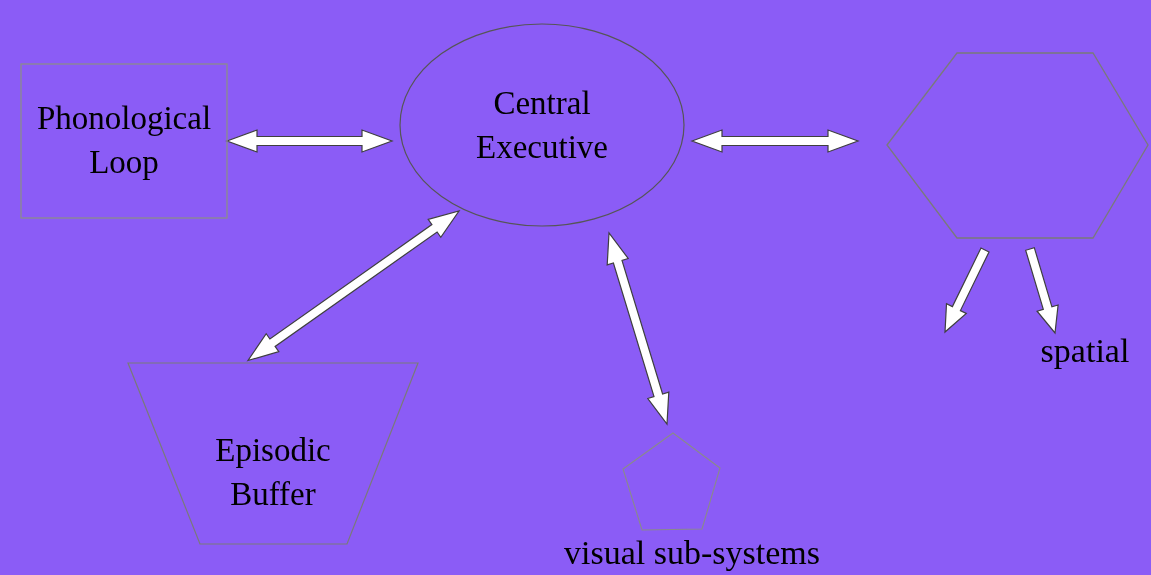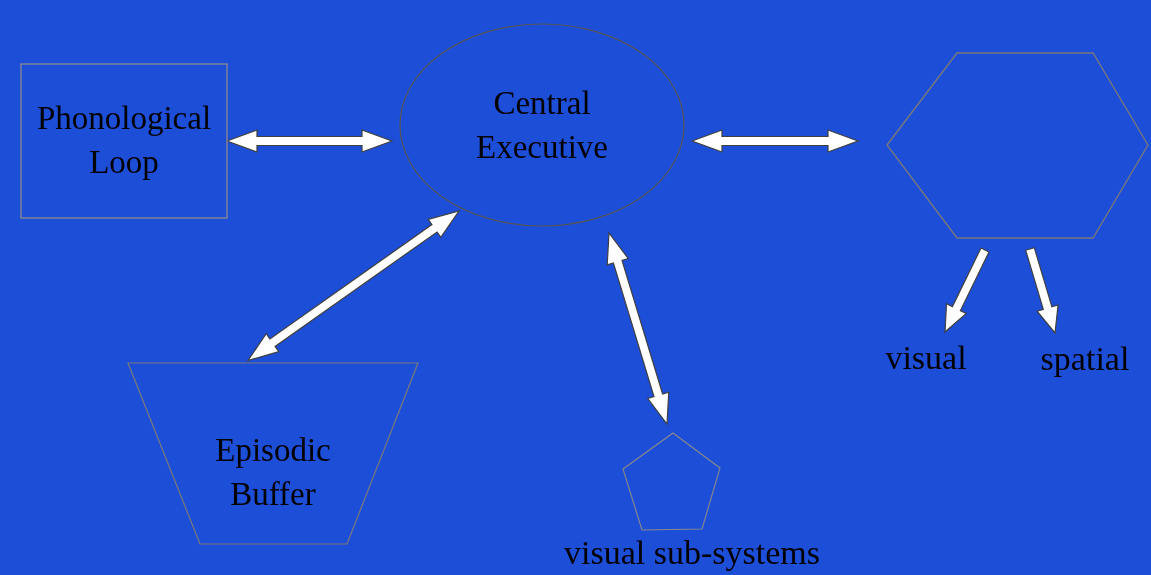--- a/index.html
+++ b/index.html
@@ -1,20 +1,20 @@
 <!DOCTYPE html>
 <html><head>
 <meta charset="utf-8">
 <style>
   html, body { margin: 0; padding: 0; background: #ffffff; }
   .stage {
     position: relative;
     width: 1151px;
     height: 575px;
-    background: #1d4ed8;
+    background: #8b5cf6;
     overflow: hidden;
     font-family: "Liberation Serif", "DejaVu Serif", serif;
     color: #000000;
   }
   .stage svg { position: absolute; left: 0; top: 0; }
   .node-label {
     position: absolute;
     display: flex;
     align-items: center;
     justify-content: center;
@@ -60,17 +60,16 @@
 
   <div class="node-label" style="left:400px; top:24px; width:284px; height:204px;">Central
 Executive</div>
 
 
   <div class="node-label" style="left:128px; top:363px; width:290px; height:220px;">Episodic
 Buffer</div>
 
   <div class="free-label" style="left:540px; top:534px; width:304px;">visual sub-systems</div>
 
-  <div class="free-label" style="left:866px; top:339px; width:120px;">visual</div>
 
-  <div class="free-label" style="left:1024px; top:340px; width:122px;">spatial</div>
+  <div class="free-label" style="left:1024px; top:332px; width:122px;">spatial</div>
 
 </div>
 
 </body></html>

